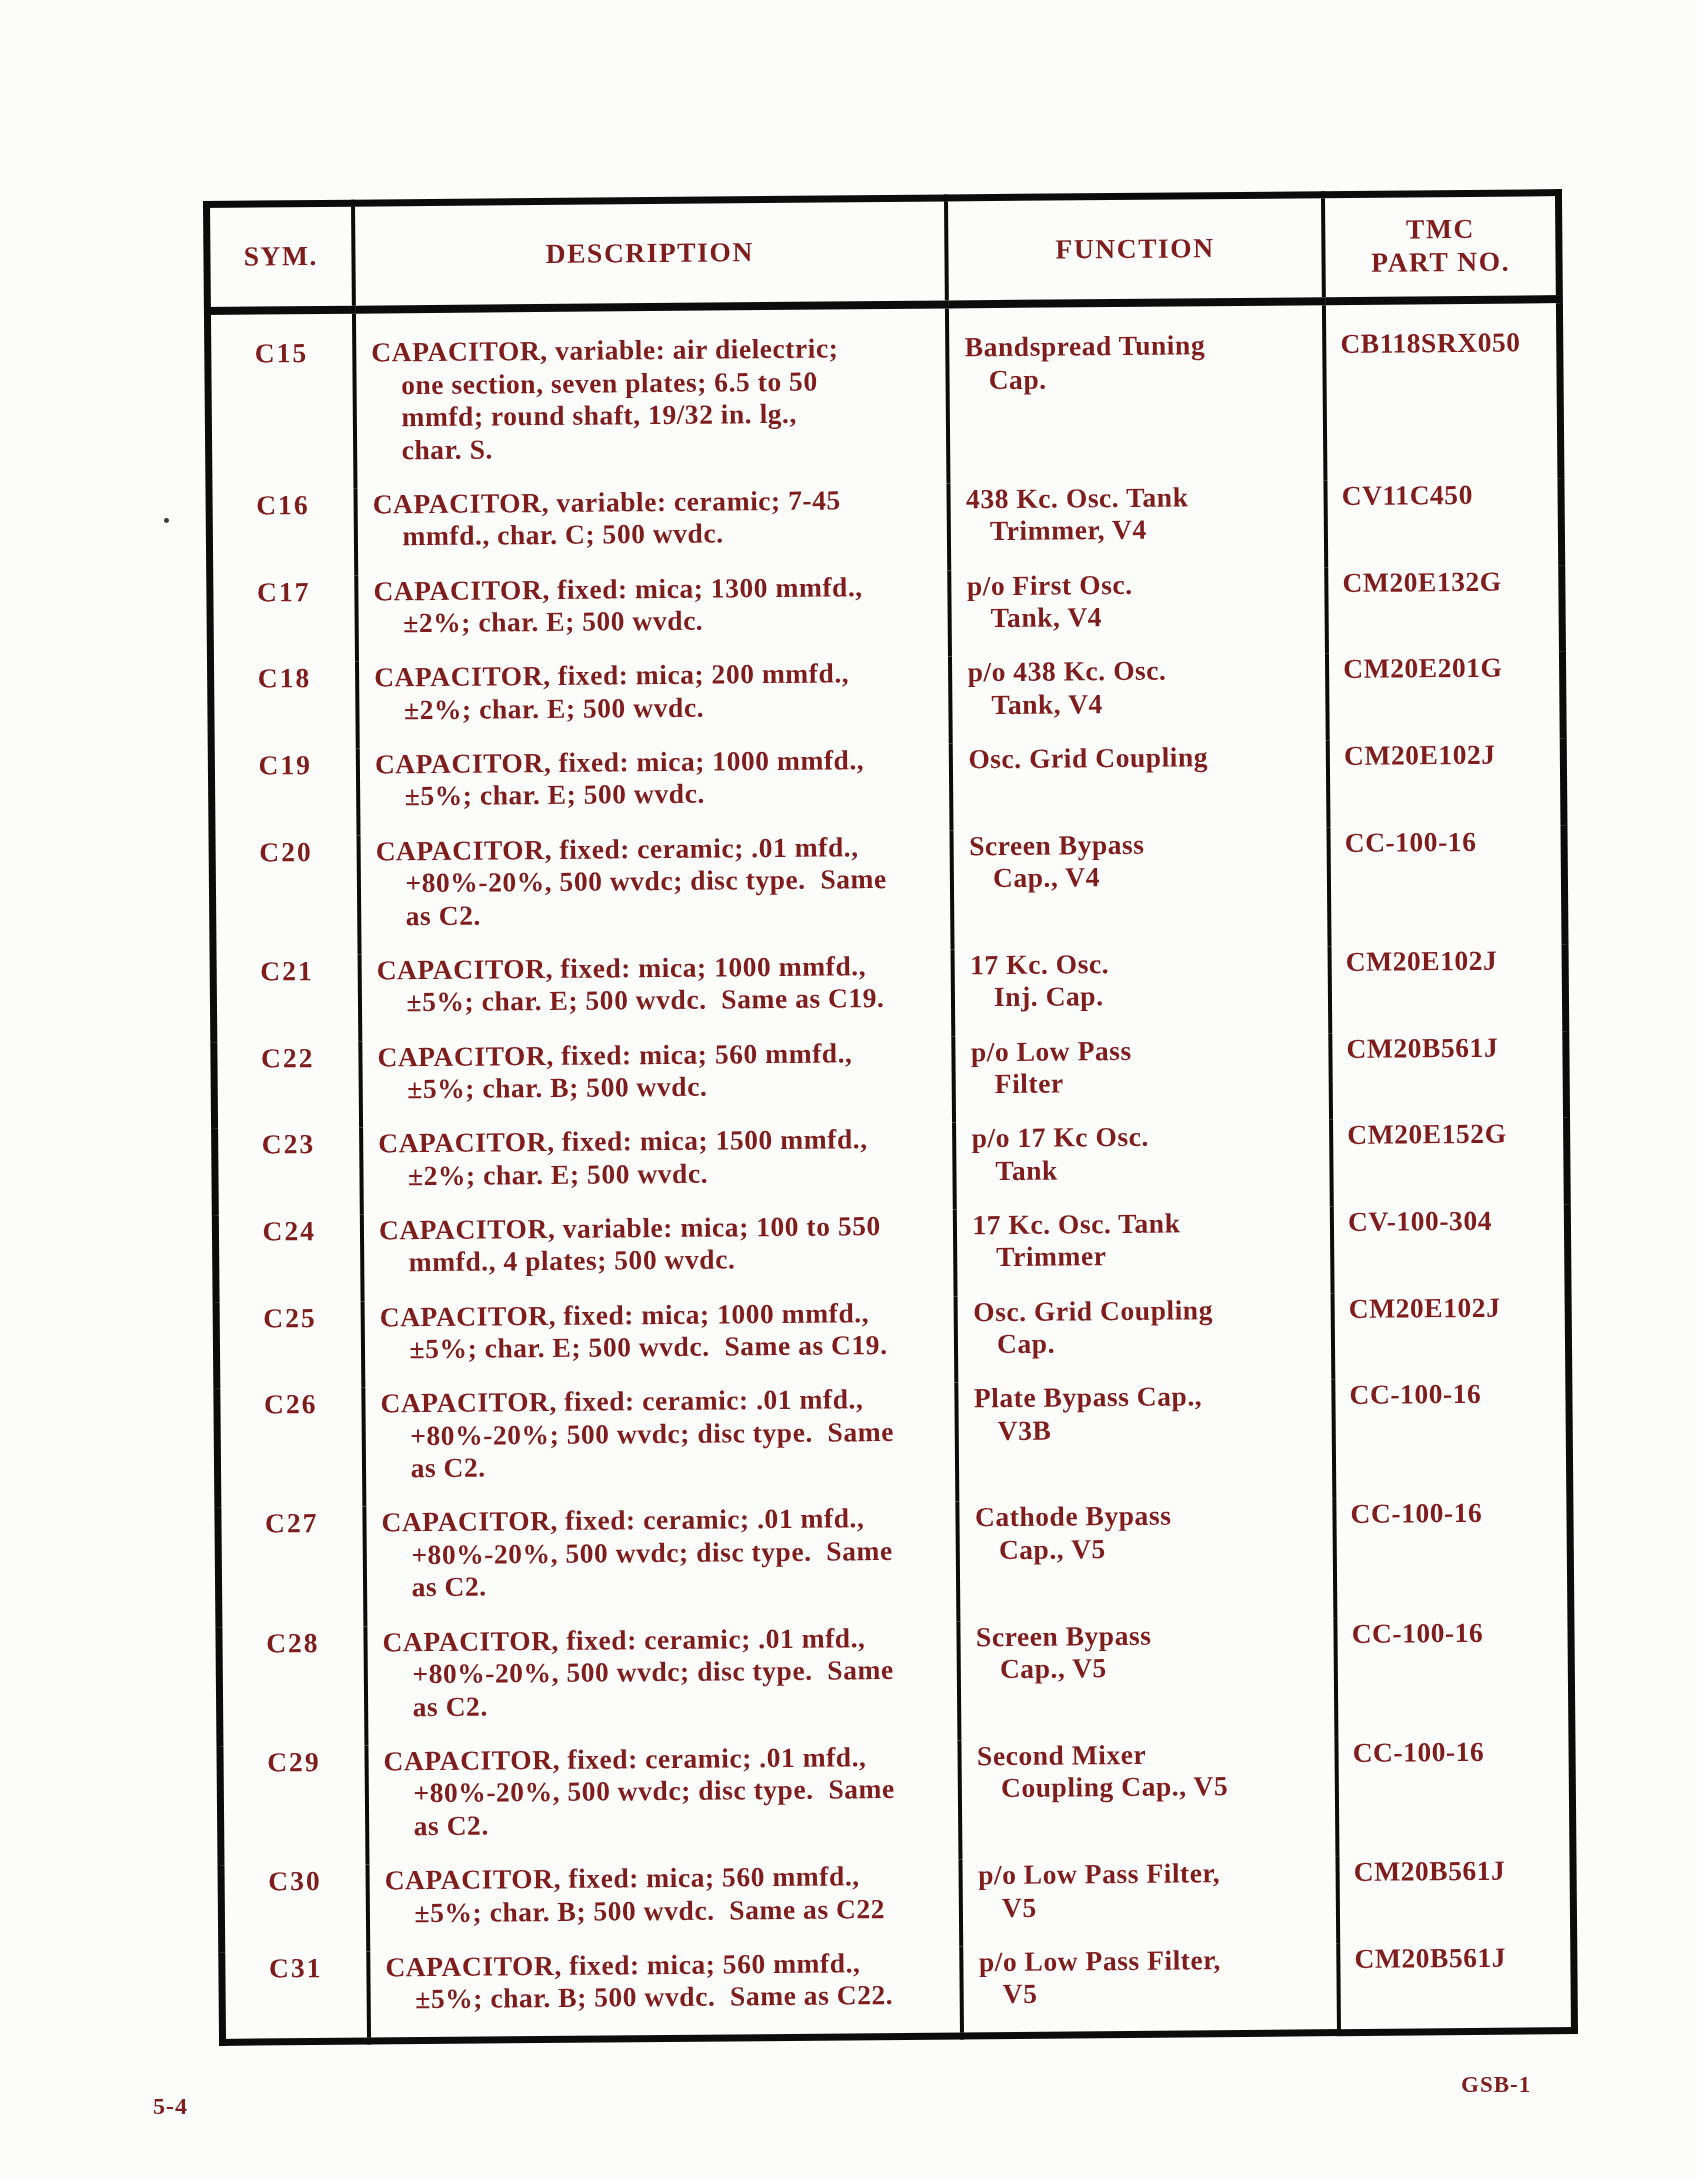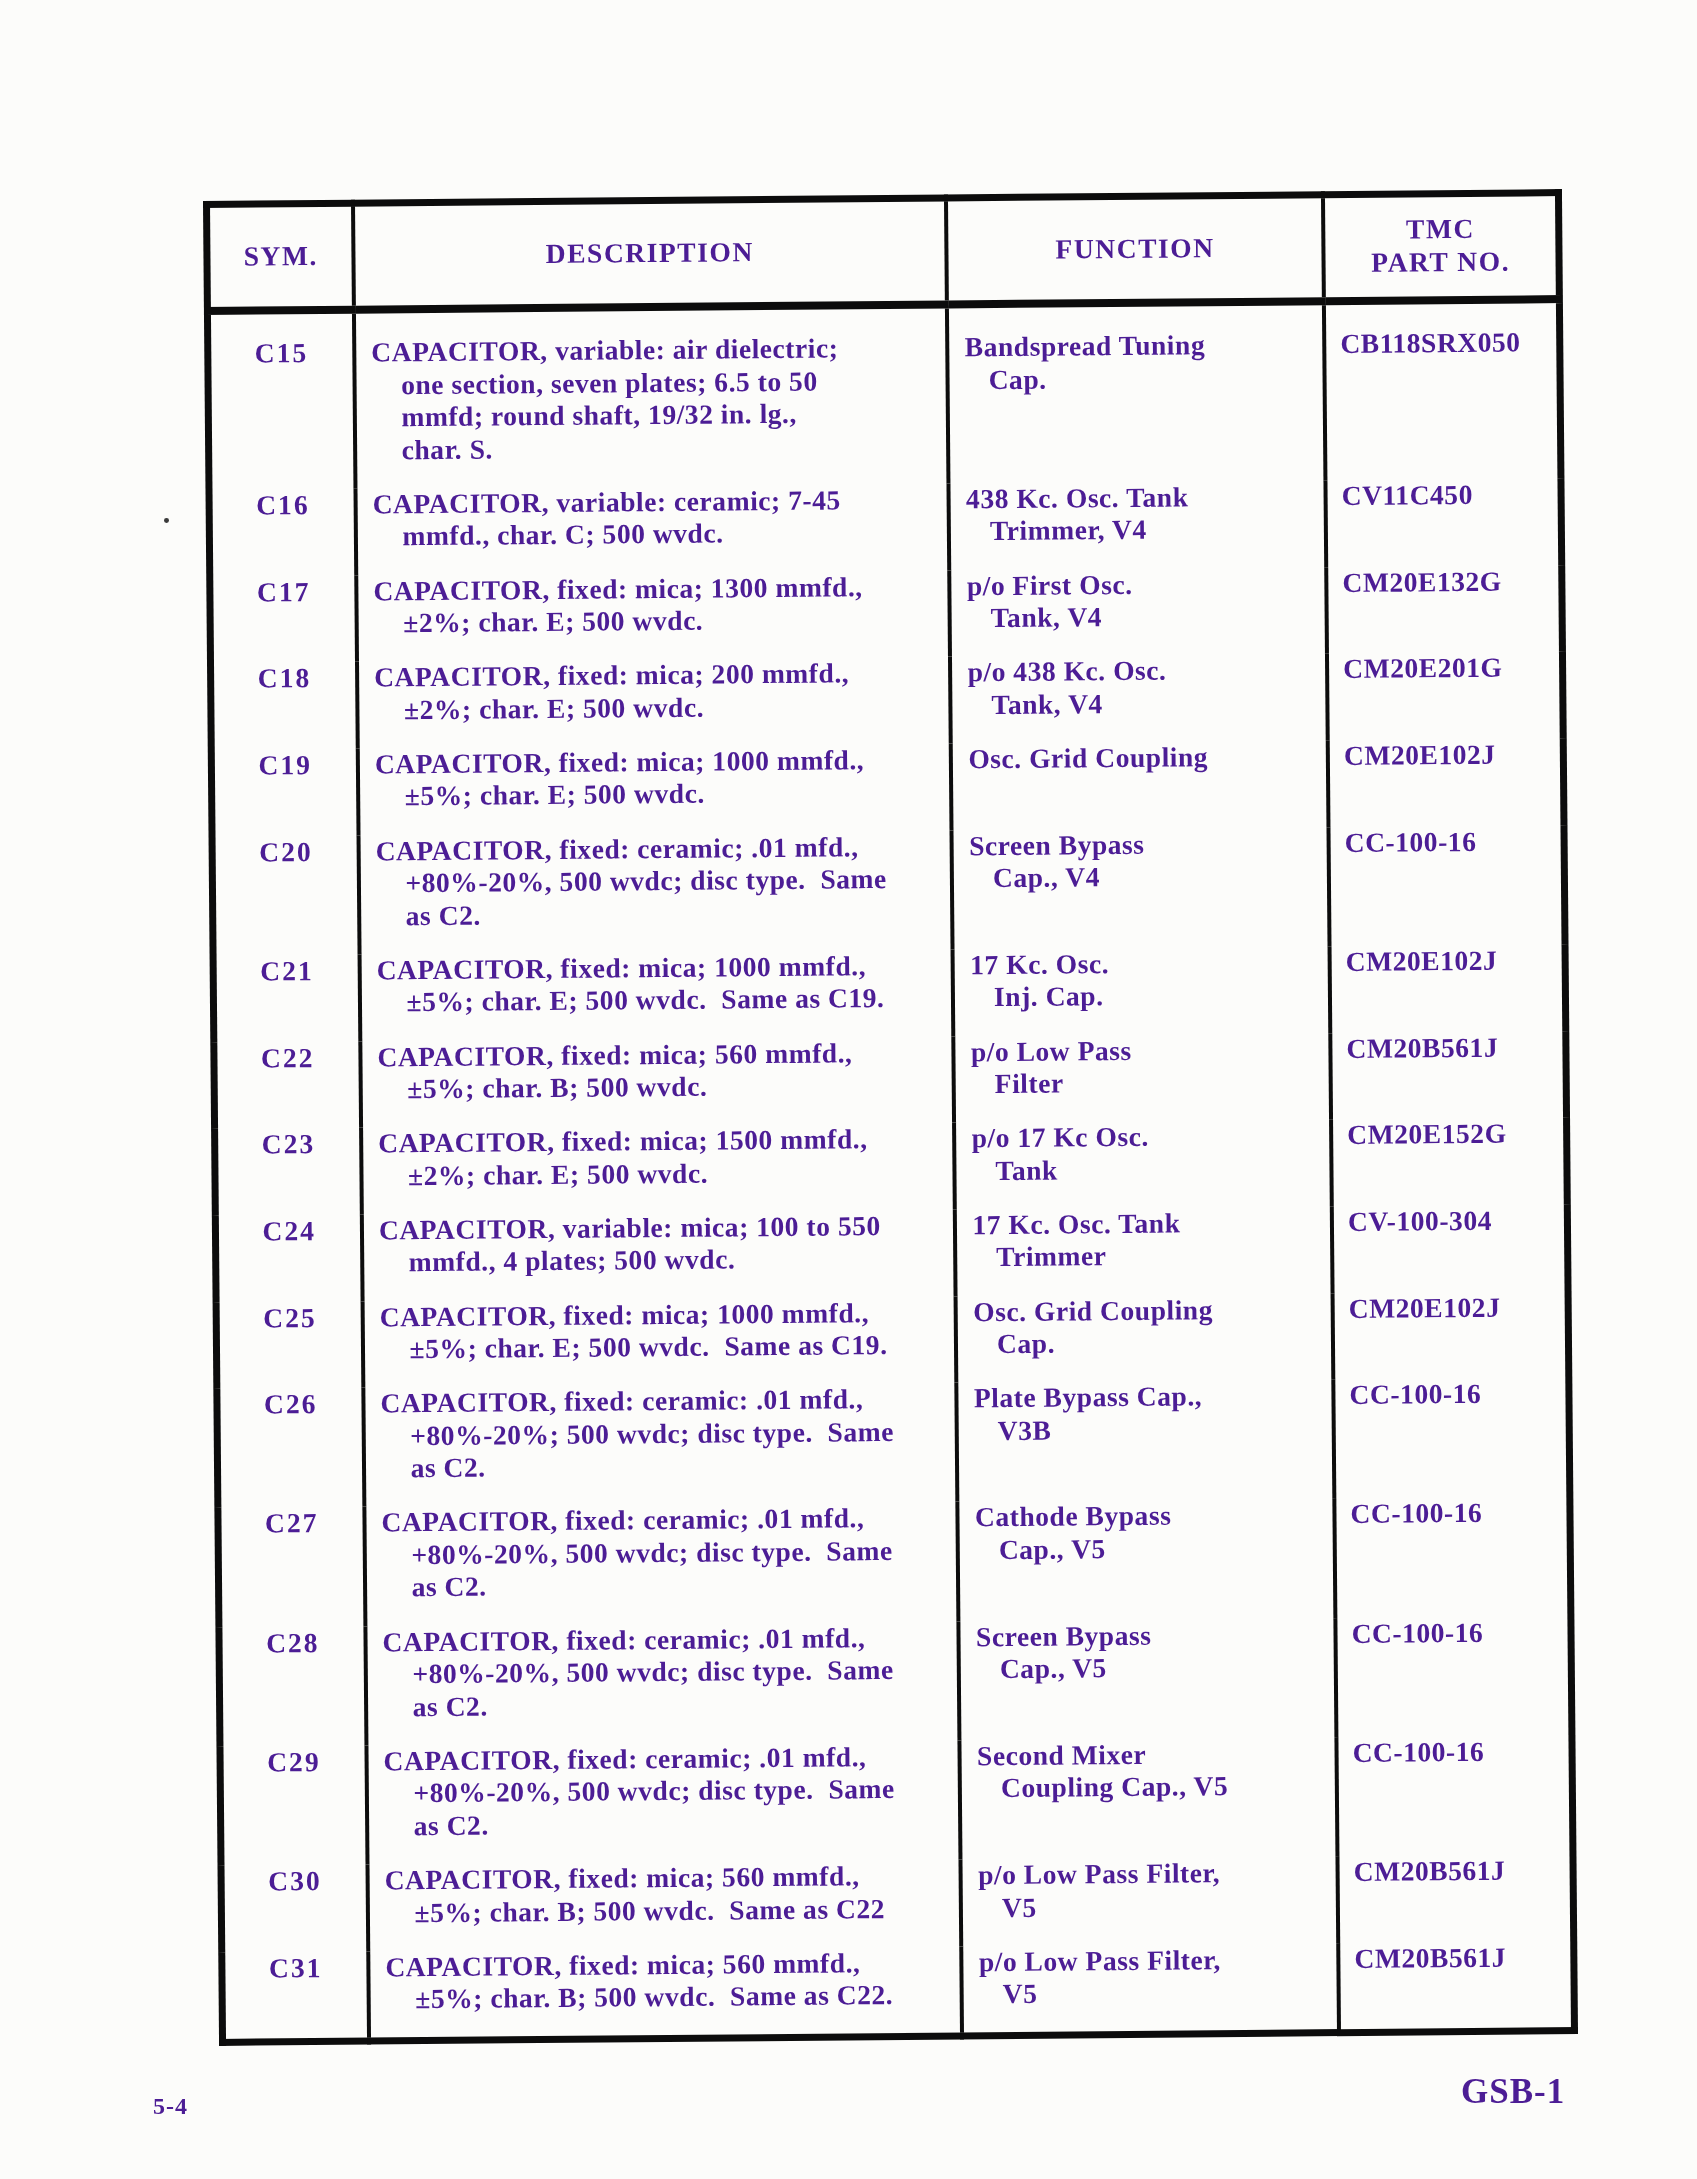--- a/index.html
+++ b/index.html
@@ -3,21 +3,21 @@
 <meta charset="utf-8">
 <style>
   html, body { margin: 0; padding: 0; background: #e8e8e6; }
   .page {
     position: relative;
     width: 1697px;
     height: 2180px;
     background: #fcfcfa;
     font-family: "Liberation Serif", "DejaVu Serif", serif;
     font-weight: 700;
-    color: #4c1d95;
+    color: #7f1d1d;
     overflow: hidden;
   }
   .table-wrap {
     position: absolute;
     left: 211px;
     top: 195px;
     width: 1359px;
     transform: rotate(-0.5deg);
     transform-origin: 50% 50%;
   }
@@ -74,21 +74,21 @@
     position: absolute;
     left: 153px;
     top: 2093px;
     font-size: 24px;
     letter-spacing: 1px;
   }
   .footer-right {
     position: absolute;
     left: 1461px;
     top: 2072px;
-    font-size: 35px;
+    font-size: 23px;
     letter-spacing: 1px;
   }
   .artifact-dot {
     position: absolute;
     left: 164px;
     top: 518px;
     width: 4.9px;
     height: 4.9px;
     background: #3a3a3a;
     border-radius: 50%;

